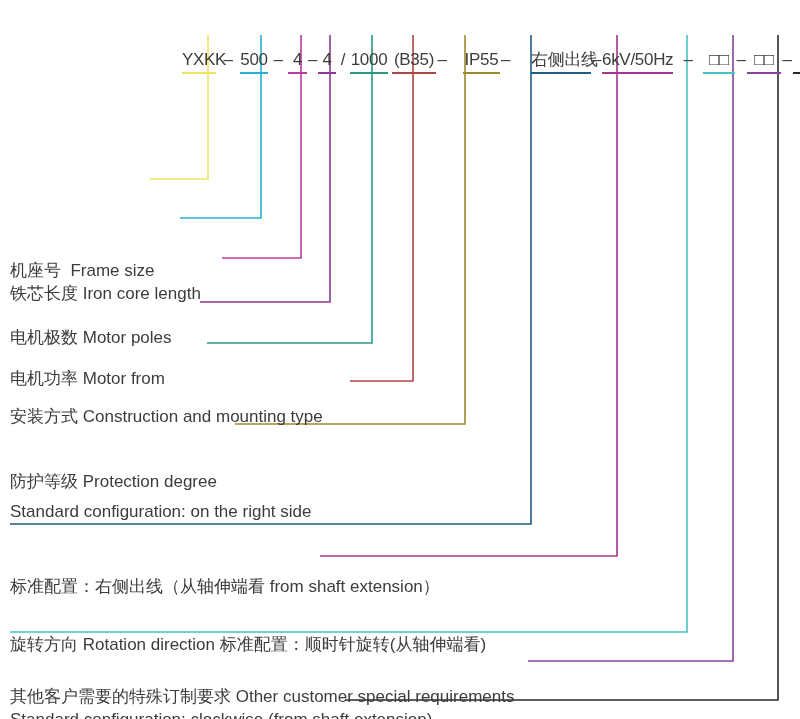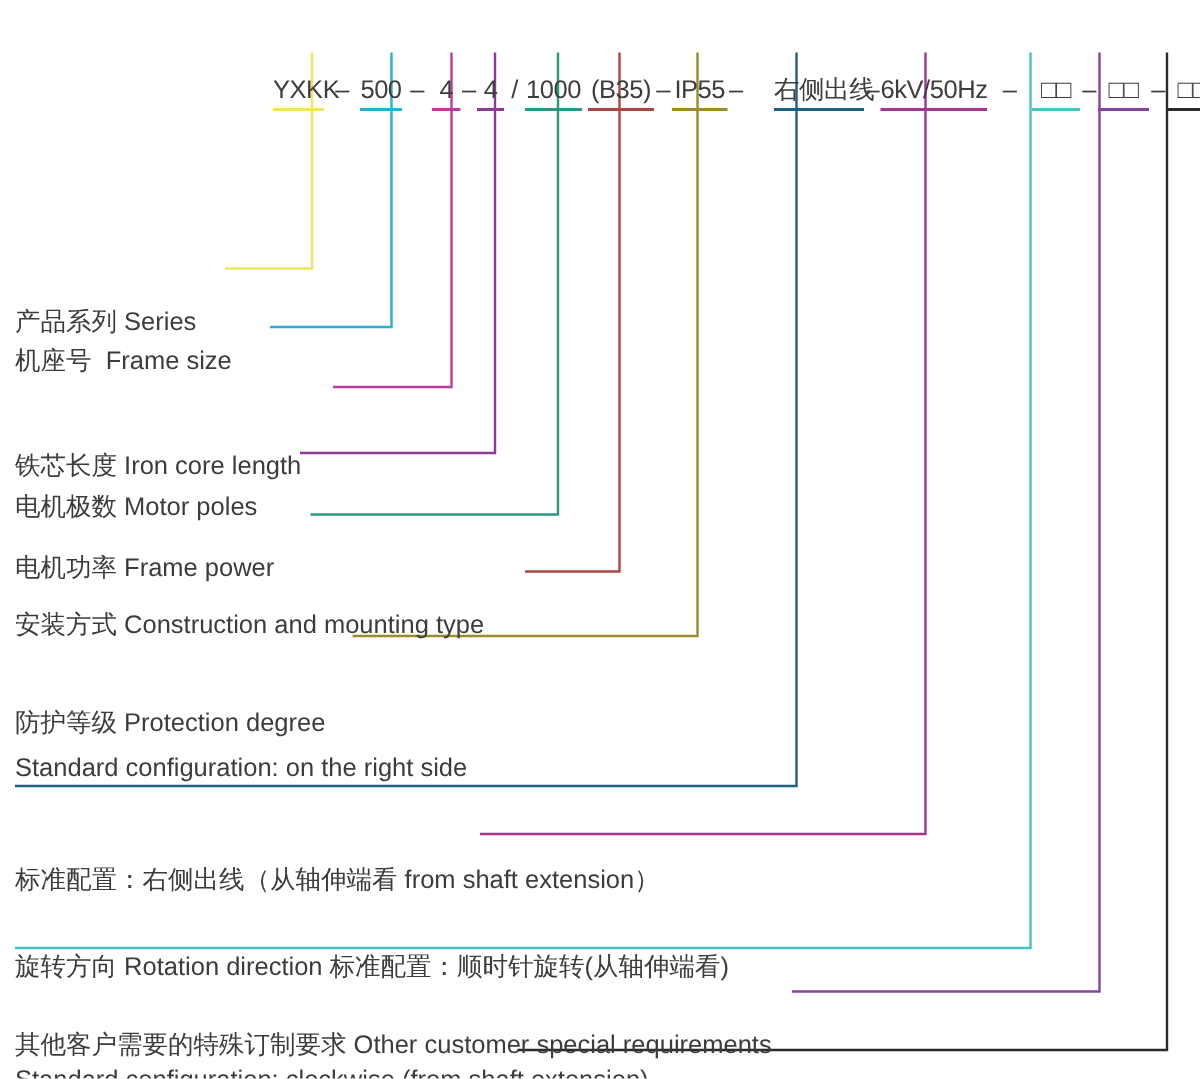--- a/index.html
+++ b/index.html
@@ -62,47 +62,44 @@
     <span class="seg" style="width: 28px; border-bottom-color: rgb(37, 176, 212);">500</span>
     <span class="sep" style="width:20px">–</span>
     <span class="seg" style="width: 19px; border-bottom-color: rgb(187, 59, 160);">4</span>
     <span class="sep" style="width:11px">–</span>
     <span class="seg" style="width: 18px; border-bottom-color: rgb(141, 58, 150);">4</span>
     <span class="sep" style="width:14px">/</span>
     <span class="seg" style="width: 38px; border-bottom-color: rgb(39, 154, 128); margin-top: 41px;">1000</span>
     <span class="sep" style="width:4px"></span>
     <span class="seg" style="width: 44px; border-bottom-color: rgb(173, 69, 67);">(B35)</span>
     <span class="sep" style="width:12px">–</span>
-    <span class="seg" style="width: 37px; border-bottom-color: rgb(156, 140, 40);">IP55</span>
+    <span class="seg" style="width: 37px; border-bottom-color: rgb(156, 140, 40); margin-left: 15px;">IP55</span>
     <span class="sep" style="width:11px">–</span>
     <span class="seg" style="width: 60px; border-bottom-color: rgb(29, 95, 128); margin-left: 20px;">右侧出线</span>
     <span class="sep" style="width:11px">–</span>
     <span class="seg" style="width: 71px; border-bottom-color: rgb(165, 51, 144);">6kV/50Hz</span>
     <span class="sep" style="width:30px">–</span>
     <span class="seg" style="width: 32px; border-bottom-color: rgb(69, 196, 194);">□□</span>
     <span class="sep" style="width:12px">–</span>
     <span class="seg" style="width: 34px; border-bottom-color: rgb(134, 67, 160);">□□</span>
     <span class="sep" style="width:12px">–</span>
     <span class="seg" style="width: 34px; border-bottom-color: rgb(43, 43, 43);">□□</span>
   </div>
 
-  <div class="label" style="top:170px">
-    <div>产品系列 Series</div>
-  </div>
-  <div class="label" style="top:196px">
+  <div class="label" style="top:226px">
     <div>机座号  Frame size</div>
   </div>
-  <div class="label" style="top:266px">
+  <div class="label" style="top:249px">
     <div>铁芯长度 Iron core length</div>
   </div>
   <div class="label" style="top:293px">
     <div>电机极数 Motor poles</div>
   </div>
   <div class="label" style="top:334px">
-    <div>电机功率 Frame power</div>
+    <div>电机功率 Motor from</div>
   </div>
   <div class="label" style="top:372px">
     <div>安装方式 Construction and mounting type</div>
   </div>
   <div class="label" style="top:437px">
     <div>防护等级 Protection degree</div>
   </div>
   <div class="label multi" style="top:449px">
     <div>Standard configuration: on the right side</div>
     <div>标准配置：右侧出线（从轴伸端看 from shaft extension）</div>

